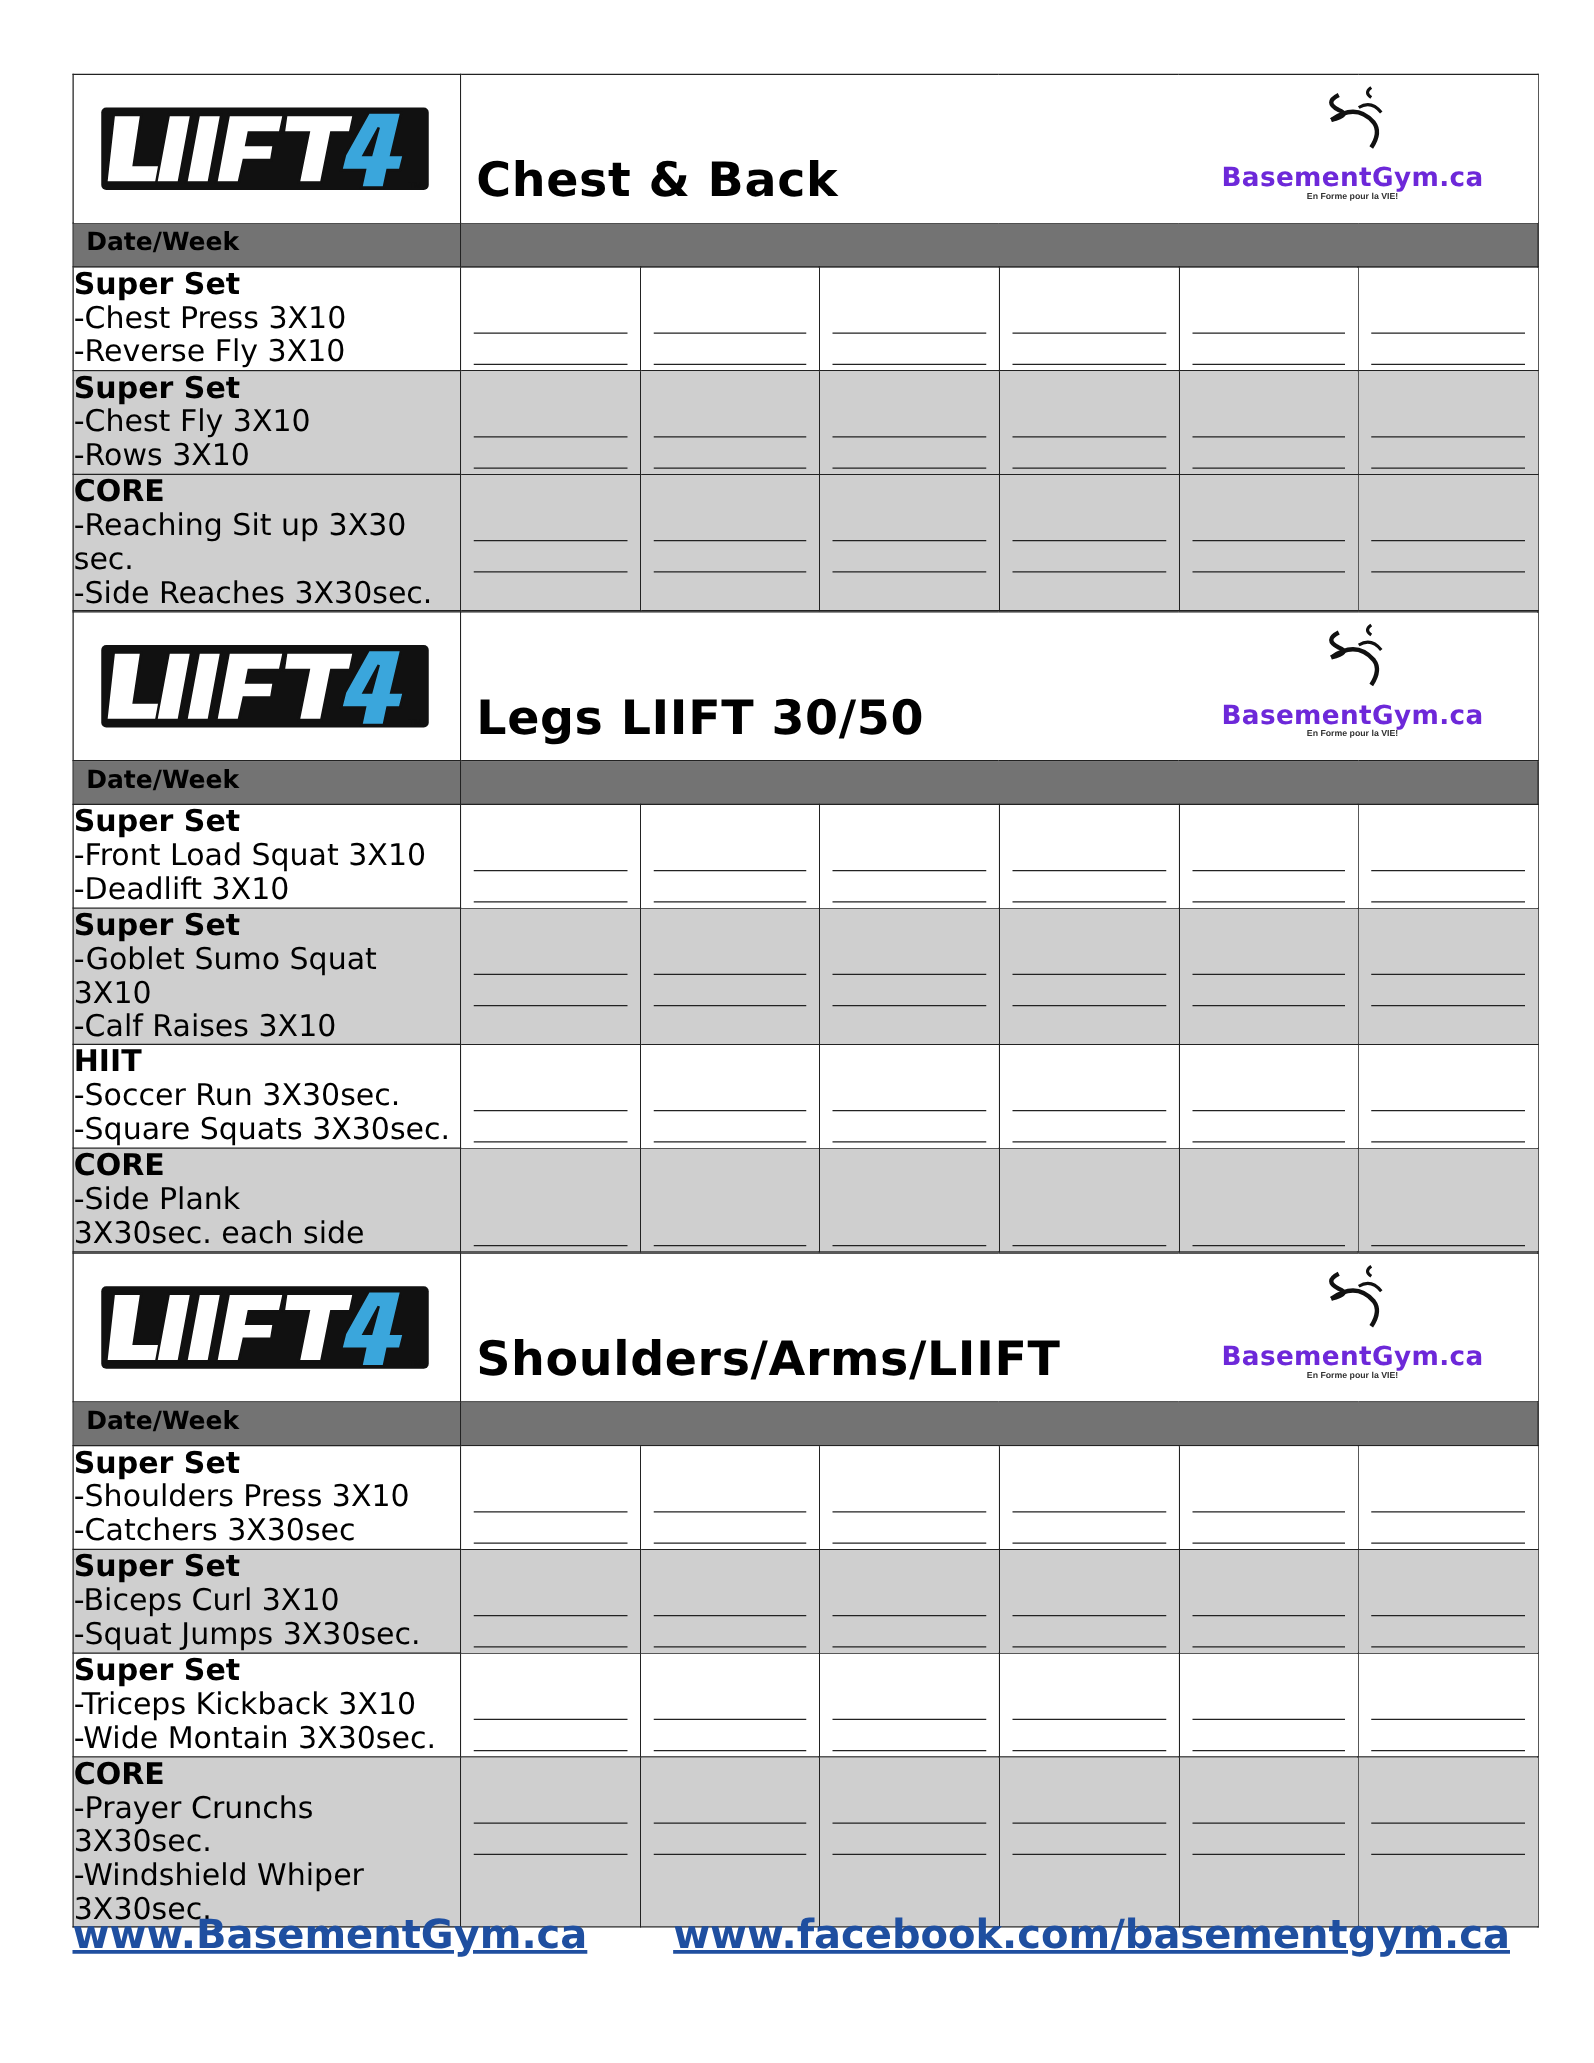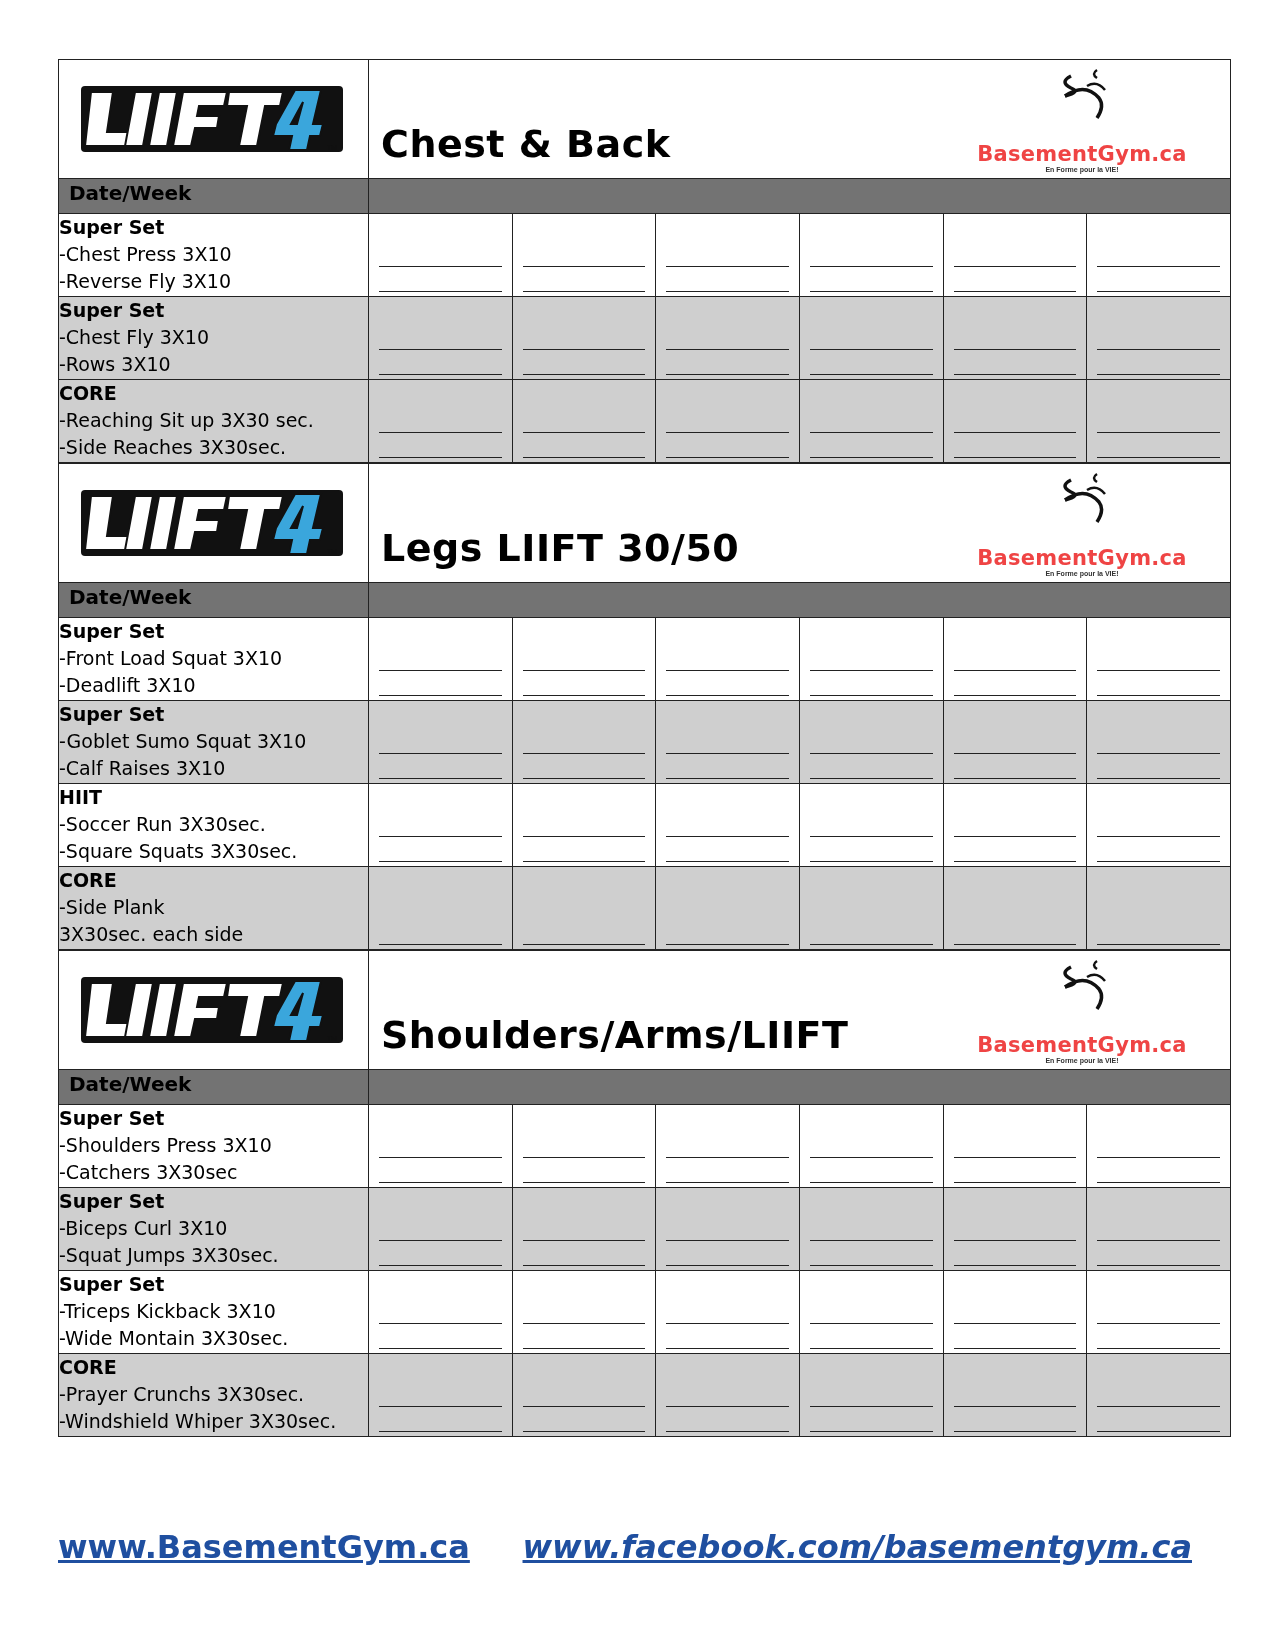--- a/index.html
+++ b/index.html
@@ -7,38 +7,38 @@
   .page{position:absolute;left:58px;top:59px;width:1173px;}
   table.ws{border-collapse:collapse;width:1173px;table-layout:fixed;}
   table.ws td{border:1.5px solid #222;padding:0;vertical-align:top;}
   .col-ex{width:310px;}
   .hdr td{height:118px;background:#fff;}
   .logo-cell{position:relative;}
   .liift{position:absolute;left:18px;top:20px;width:270px;height:78px;}
   .title-cell{position:relative;}
   .title{position:absolute;left:12px;bottom:12px;font-family:"DejaVu Sans",sans-serif;font-weight:bold;font-size:38px;letter-spacing:0.5px;}
   .bg-logo{position:absolute;right:28px;top:6px;width:240px;height:100px;text-align:center;}
-  .bg-name{font-family:"DejaVu Sans",sans-serif;font-weight:bold;font-size:21px;color:#ef4444;letter-spacing:0.3px;display:block;margin-top:16px;}
+  .bg-name{font-family:"DejaVu Sans",sans-serif;font-weight:bold;font-size:21px;color:#6d28d9;letter-spacing:0.3px;display:block;margin-top:3px;}
   .bg-tag{font-size:7px;font-weight:bold;color:#333;display:block;}
   .dw td{height:32px;background:#737373;}
   .dw .lbl{font-weight:bold;font-size:20px;padding:2px 0 0 10px;font-family:"DejaVu Sans",sans-serif;}
   .row td{height:82px;}
   .row.g td{background:#cfcfcf;}
   .row.w td{background:#fff;}
-  .ex{padding:2px 0 0 10px;font-size:19px;line-height:27px;font-family:"DejaVu Sans",sans-serif;}
+  .ex{padding:2px 0 0 10px;font-size:24px;line-height:27px;font-family:"DejaVu Sans",sans-serif;}
   .ex .h{font-weight:bold;display:block;}
   .ex .l{display:block;}
   .cell{position:relative;}
   .ln{position:absolute;left:10px;right:10px;height:0;border-top:1.5px solid #222;}
   .ln1{top:52px;}
   .ln2{top:77px;}
   .footer{position:absolute;top:1515px;left:58px;width:1150px;font-weight:bold;font-size:32px;color:#1f4fa0;font-family:"DejaVu Sans",sans-serif;}
   .footer a{color:#1f4fa0;text-decoration:underline;margin-top:13px;}
   .f-left{position:absolute;left:0;}
-  .f-right{position:absolute;right:16px;font-style:italic;}
+  .f-right{position:absolute;right:0;}
 </style>
 </head>
 <body>
 
 <div class="page" id="sheet">
     <table class="ws">
       <colgroup>
         <col class="col-ex">
         <col>
         <col>

